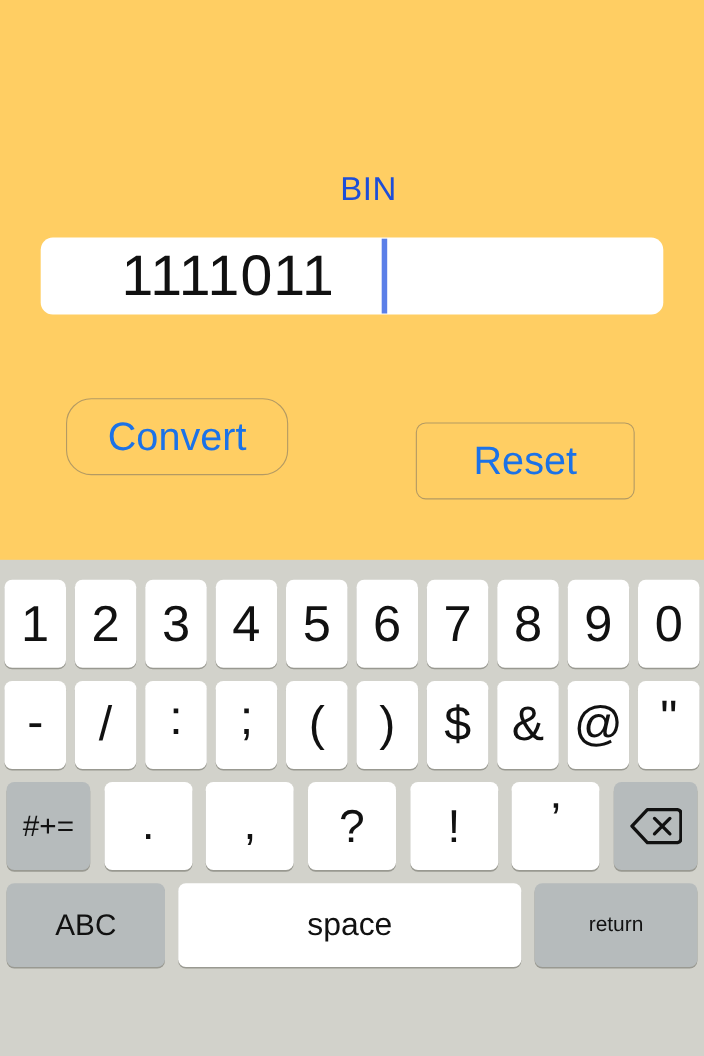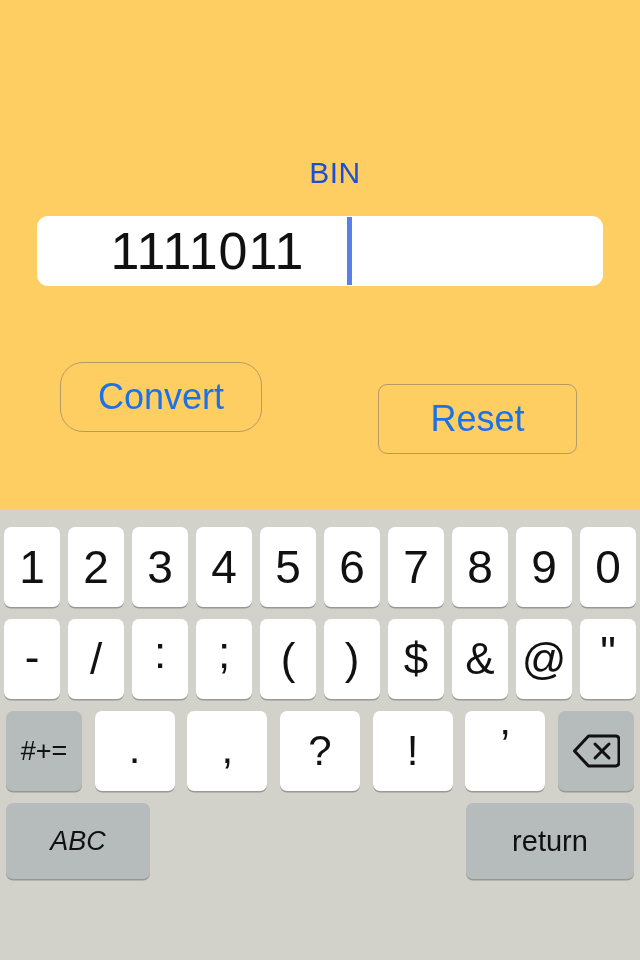--- a/index.html
+++ b/index.html
@@ -88,23 +88,23 @@
     box-shadow:0 1.5px 0 rgba(134,134,126,0.75);
   }
 
   .key-num { width:56px;  height:80px; font-size:46px; }
   .key-sym { width:56px;  height:80px; font-size:44px; }
   .key-pun { width:80px;  height:80px; font-size:42px; }
 
   #key-shift-symbols { width:76px; height:80px; font-size:27px; letter-spacing:0px; }
   #key-backspace     { width:76px; height:80px; }
 
-  #key-abc    { width:144px; height:76px; font-size:27px;font-style:italic; }
+  #key-abc    { width:144px; height:76px; font-size:27px; }
   #key-space  { width:312px; height:76px; font-size:29px; }
-  #key-return { width:168px; height:76px; font-size:29px;justify-content:center; }
+  #key-return { width:148px; height:76px; font-size:19px;justify-content:center; }
 
   .glyph-sub { transform:translateY(-2px); }
   .glyph-up  { transform:translateY(-6px); }
 
   svg { display:block; }
 </style>
 </head>
 <body>
 
 <div id="app-area">
@@ -221,18 +221,21 @@
         <line x1="23" y1="11" x2="37" y2="25" stroke="#111" stroke-width="3" stroke-linecap="round"></line>
         <line x1="37" y1="11" x2="23" y2="25" stroke="#111" stroke-width="3" stroke-linecap="round"></line>
       </svg>
     </div>
   </div>
 
   <div class="kb-row" id="row-4">
     <div class="key gray" id="key-abc">
       <span>ABC</span>
     </div>
+    <div class="key" id="key-space">
+      <span>space</span>
+    </div>
     <div class="key gray" id="key-return">
       <span>return</span>
     </div>
   </div>
 
 </div>
 
 </body></html>

